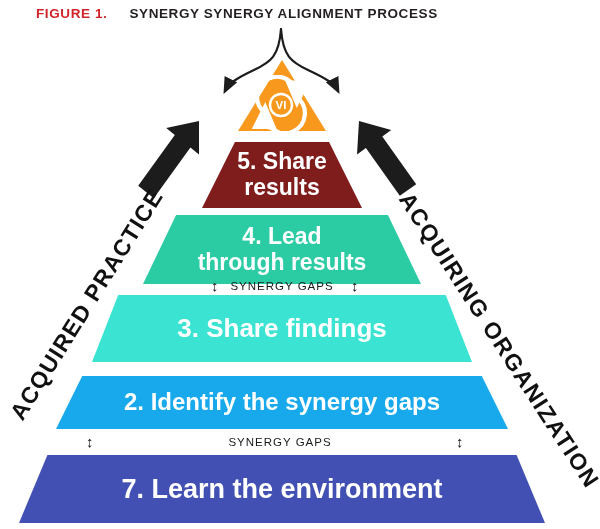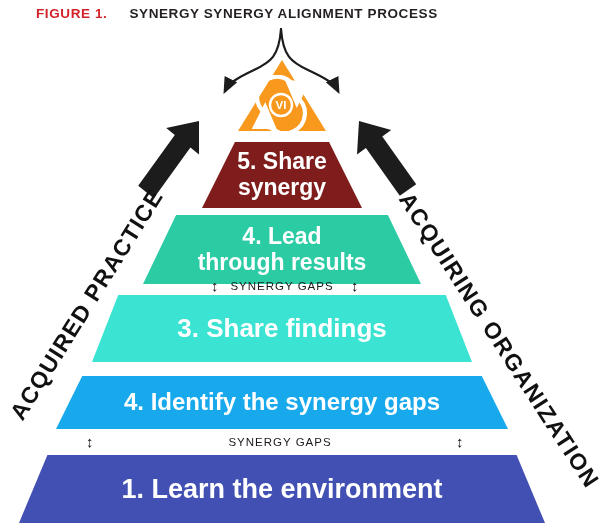--- a/index.html
+++ b/index.html
@@ -99,47 +99,47 @@
       <path d="M13.9,37.6 A20,20 0 1 1 46.1,22.4" stroke-width="4.2" marker-end="url(#ahW)"></path>
       <path d="M46.1,22.4 A20,20 0 1 1 13.9,37.6" stroke-width="4.2" marker-end="url(#ahW)"></path>
       <circle cx="30" cy="30" r="11" stroke-width="2.4"></circle>
     </g>
     <text x="30" y="34" text-anchor="middle" font-size="11.5" font-weight="bold" fill="#FFFFFF">VI</text>
   </svg>
 
   <div class="band b5" style="background: #7f1d1d;">
     <div>
       <span class="ln">5. Share</span>
-      <span class="ln">synergy</span>
+      <span class="ln">results</span>
     </div>
   </div>
 
   <div class="band b4" style="background: rgb(43, 203, 164);">
     <div>
       <span class="ln">4. Lead</span>
       <span class="ln">through results</span>
     </div>
   </div>
 
   <span class="gap-arrow g1a-l">↕</span>
   <span class="gap-text g1t">SYNERGY GAPS</span>
   <span class="gap-arrow g1a-r">↕</span>
 
   <div class="band b3" style="background: rgb(58, 227, 210);">
     <span class="ln">3. Share findings</span>
   </div>
 
   <div class="band b2" style="background: rgb(24, 169, 236);">
-    <span class="ln">4. Identify the synergy gaps</span>
+    <span class="ln">2. Identify the synergy gaps</span>
   </div>
 
   <span class="gap-arrow g2a-l">↕</span>
   <span class="gap-text g2t">SYNERGY GAPS</span>
   <span class="gap-arrow g2a-r">↕</span>
 
   <div class="band b1" style="background: rgb(66, 80, 180);">
-    <span class="ln">1. Learn the environment</span>
+    <span class="ln">7. Learn the environment</span>
   </div>
 
   <div class="side-label left-label">ACQUIRED PRACTICE</div>
   <div class="side-label right-label">ACQUIRING ORGANIZATION</div>
 
 </div>
 
 </body></html>

